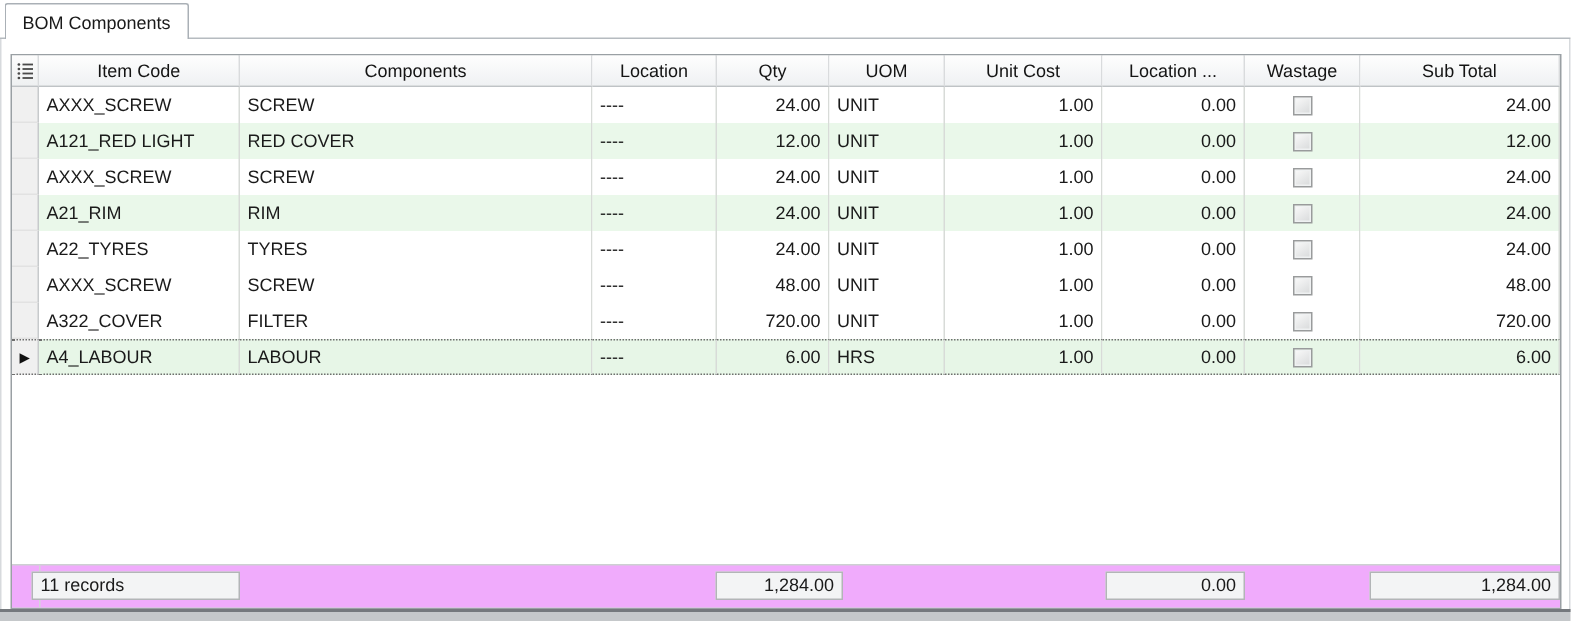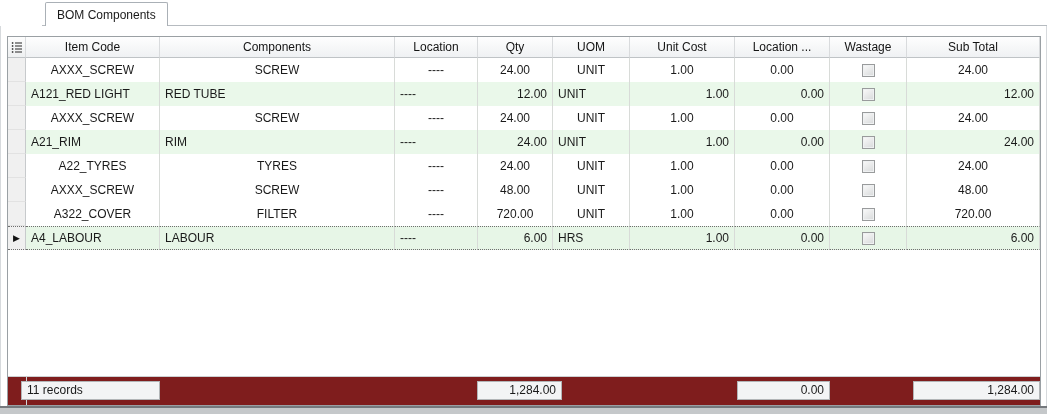--- a/index.html
+++ b/index.html
@@ -3,21 +3,21 @@
 <meta charset="utf-8">
 <style>
   html,body{margin:0;padding:0;}
   body{
     width:1047px;height:414px;position:relative;overflow:hidden;
     background:#ffffff;
     font-family:"Liberation Sans",sans-serif;font-size:12px;color:#1a1a1a;
     -webkit-font-smoothing:antialiased;
   }
   
-  .tabstrip{position:relative;height:26px;background:#ffffff;margin-left:42px;}
+  .tabstrip{position:relative;height:26px;background:#ffffff;}
   .tabstrip::after{content:"";position:absolute;left:0;right:0;bottom:0;height:1px;background:#b6bbc0;}
   .tab{
     position:absolute;left:3px;top:2px;height:24px;z-index:2;
     background:#ffffff;border:1px solid #aab0b6;border-bottom:none;
     border-radius:2px 2px 0 0;display:flex;align-items:center;padding:0 11px;
     box-sizing:border-box;
   }
   
   .tabpage{
     position:absolute;top:26px;left:0;right:0;bottom:8px;background:#ffffff;
@@ -48,33 +48,33 @@
   th.corner{background:linear-gradient(#fdfdfd,#eef0f1);}
   td{
     height:24px;box-sizing:border-box;padding:0 5px;white-space:nowrap;overflow:hidden;
     border-right:1px solid #d8dbd8;
   }
   td.rowsel{
     background:#f0f0f0;border-right:1px solid #c7cacc;border-bottom:1px solid #e2e2e2;
     padding:0;text-align:center;font-size:9px;color:#111;
   }
   tr.band-a td:not(.rowsel){background:#eaf8ea;}
-  tr.band-b td:not(.rowsel){background:#ffffff;text-align:center;}
+  tr.band-b td:not(.rowsel){background:#ffffff;}
   tr.selected td{border-top:1px dotted #6e6e6e;border-bottom:1px dotted #6e6e6e;}
   tr.selected td:not(.rowsel){background:#e7f6e7;}
   .al-left{text-align:left;} .al-right{text-align:right;} .al-center{text-align:center;}
   .checkbox{
     display:inline-block;width:13px;height:13px;box-sizing:border-box;
     border:1px solid #999b9c;background:linear-gradient(145deg,#fbfbfb,#d7d9da);
     box-shadow:inset 0 0 0 1px #eff1f2;vertical-align:middle;
   }
   .grid-empty{flex:1;background:#ffffff;}
   
   .grid-footer{
-    position:relative;height:28px;background:#7f1d1d;border-top:1px solid #cdd0d2;
+    position:relative;height:28px;background:#f0abfc;border-top:1px solid #cdd0d2;
     flex:0 0 28px;
   }
   .fsep{position:absolute;left:18px;top:0;bottom:0;width:1px;background:#d2d5d7;}
   .fbox{
     position:absolute;top:4px;height:19px;line-height:17px;box-sizing:border-box;
     border:1px solid #b2b5b7;background:#f3f4f5;padding:0 5px;overflow:hidden;white-space:nowrap;
   }
   .fbox.records{left:13px;width:139px;text-align:left;}
   .fbox.qtytotal{left:469px;width:85px;text-align:right;}
   .fbox.ovhtotal{left:729px;width:93px;text-align:right;}
@@ -146,21 +146,21 @@
               <td class="al-right">24.00</td>
               <td class="al-left">UNIT</td>
               <td class="al-right">1.00</td>
               <td class="al-right">0.00</td>
               <td class="al-center"><span class="checkbox"></span></td>
               <td class="al-right">24.00</td>
             </tr>
             <tr class="band-a">
               <td class="rowsel"></td>
               <td class="al-left">A121_RED LIGHT</td>
-              <td class="al-left">RED TUBE</td>
+              <td class="al-left">RED COVER</td>
               <td class="al-left">----</td>
               <td class="al-right">12.00</td>
               <td class="al-left">UNIT</td>
               <td class="al-right">1.00</td>
               <td class="al-right">0.00</td>
               <td class="al-center"><span class="checkbox"></span></td>
               <td class="al-right">12.00</td>
             </tr>
             <tr class="band-b">
               <td class="rowsel"></td>

